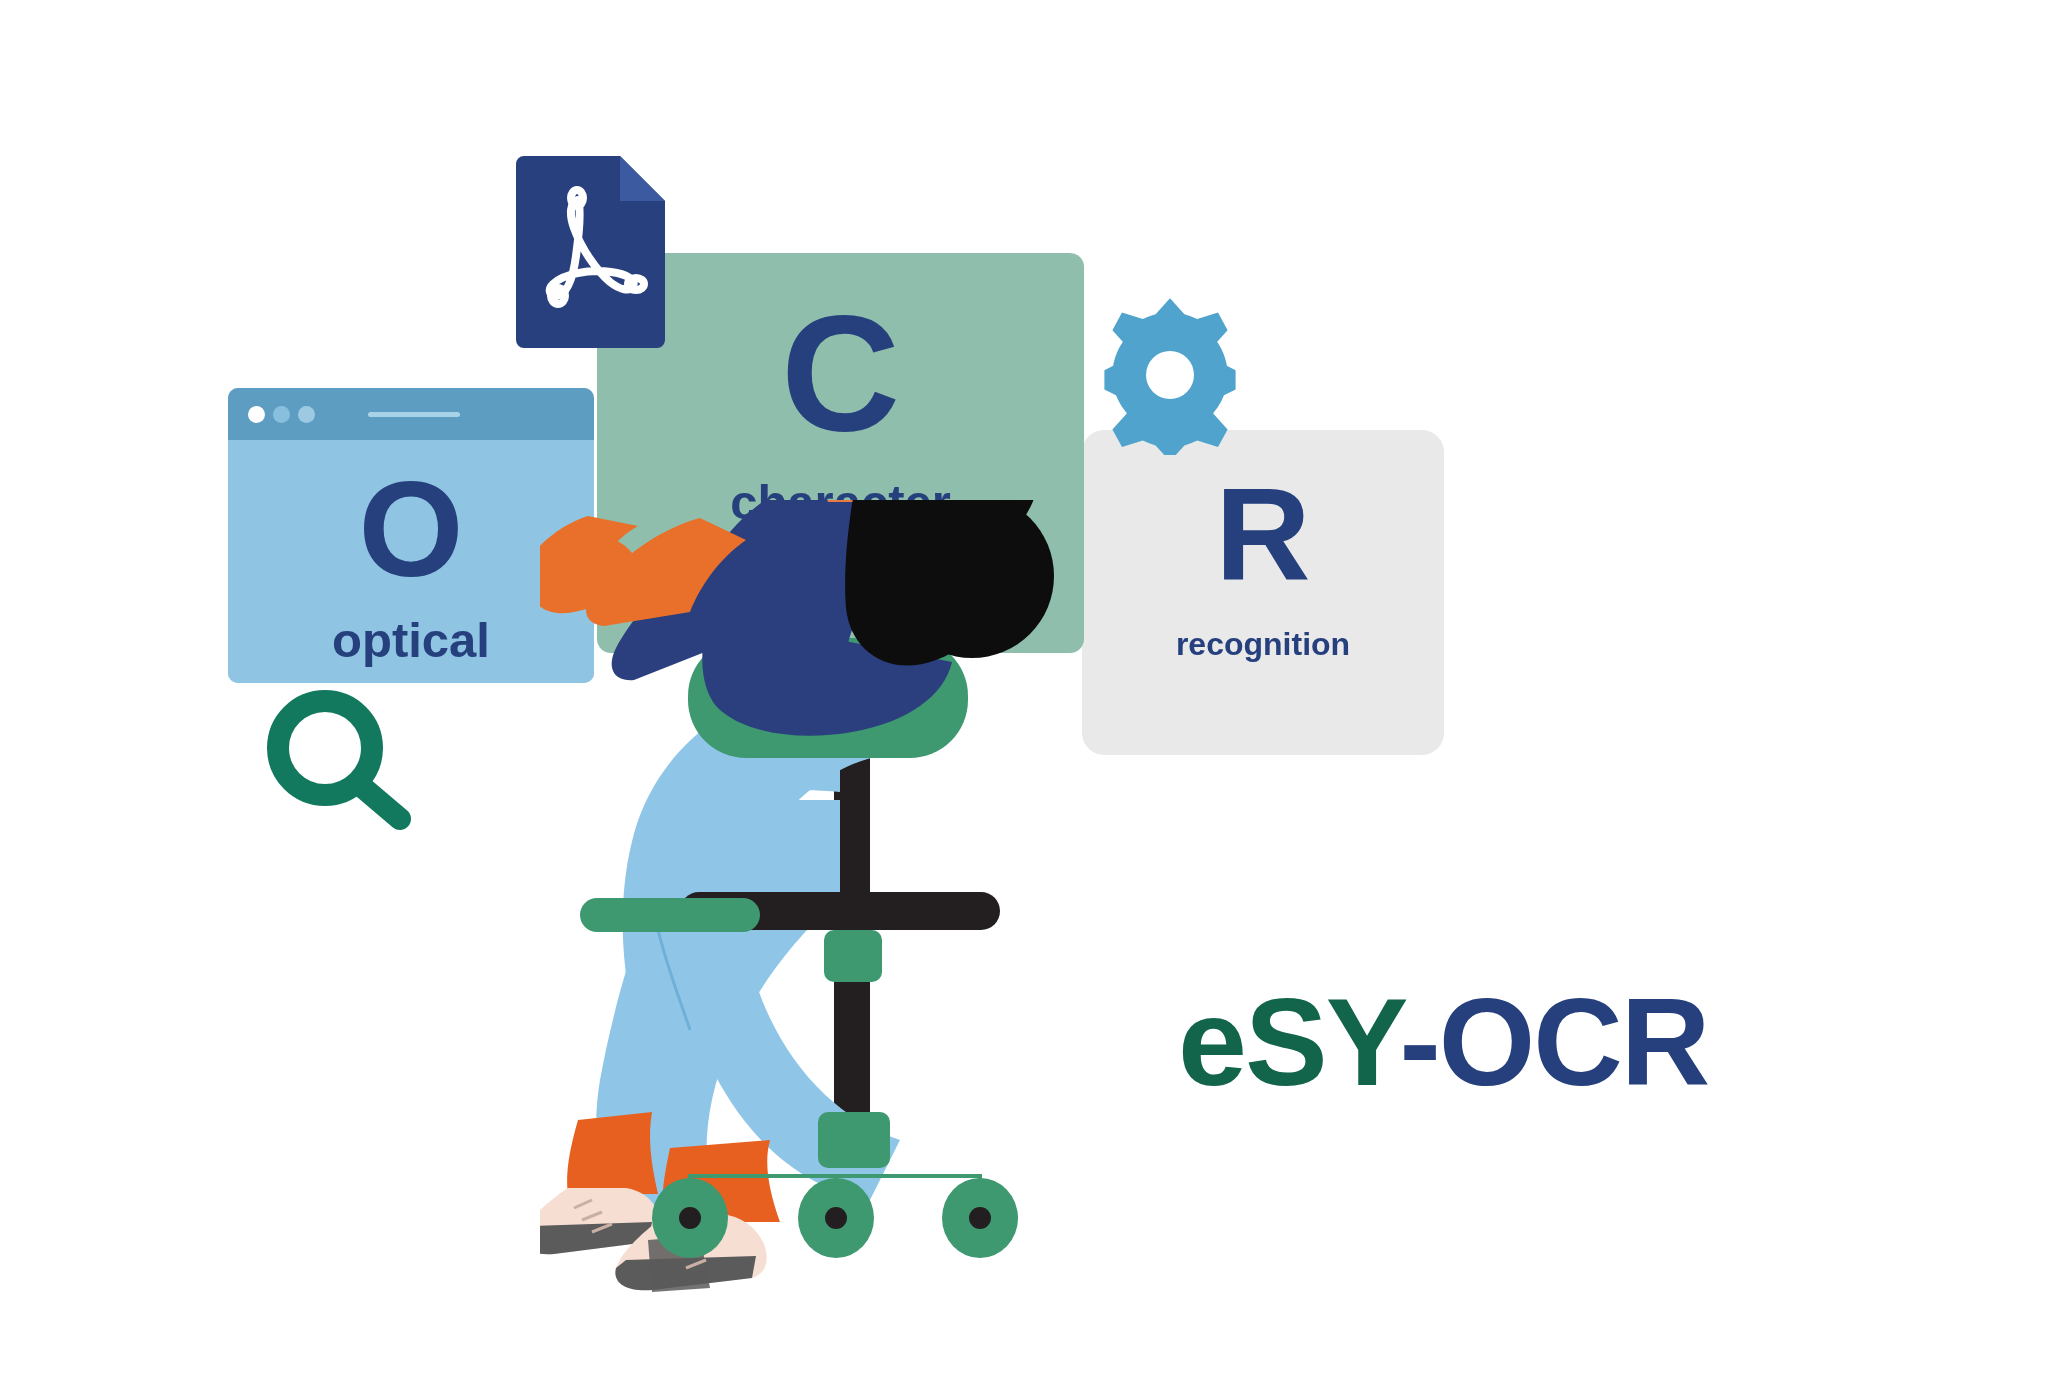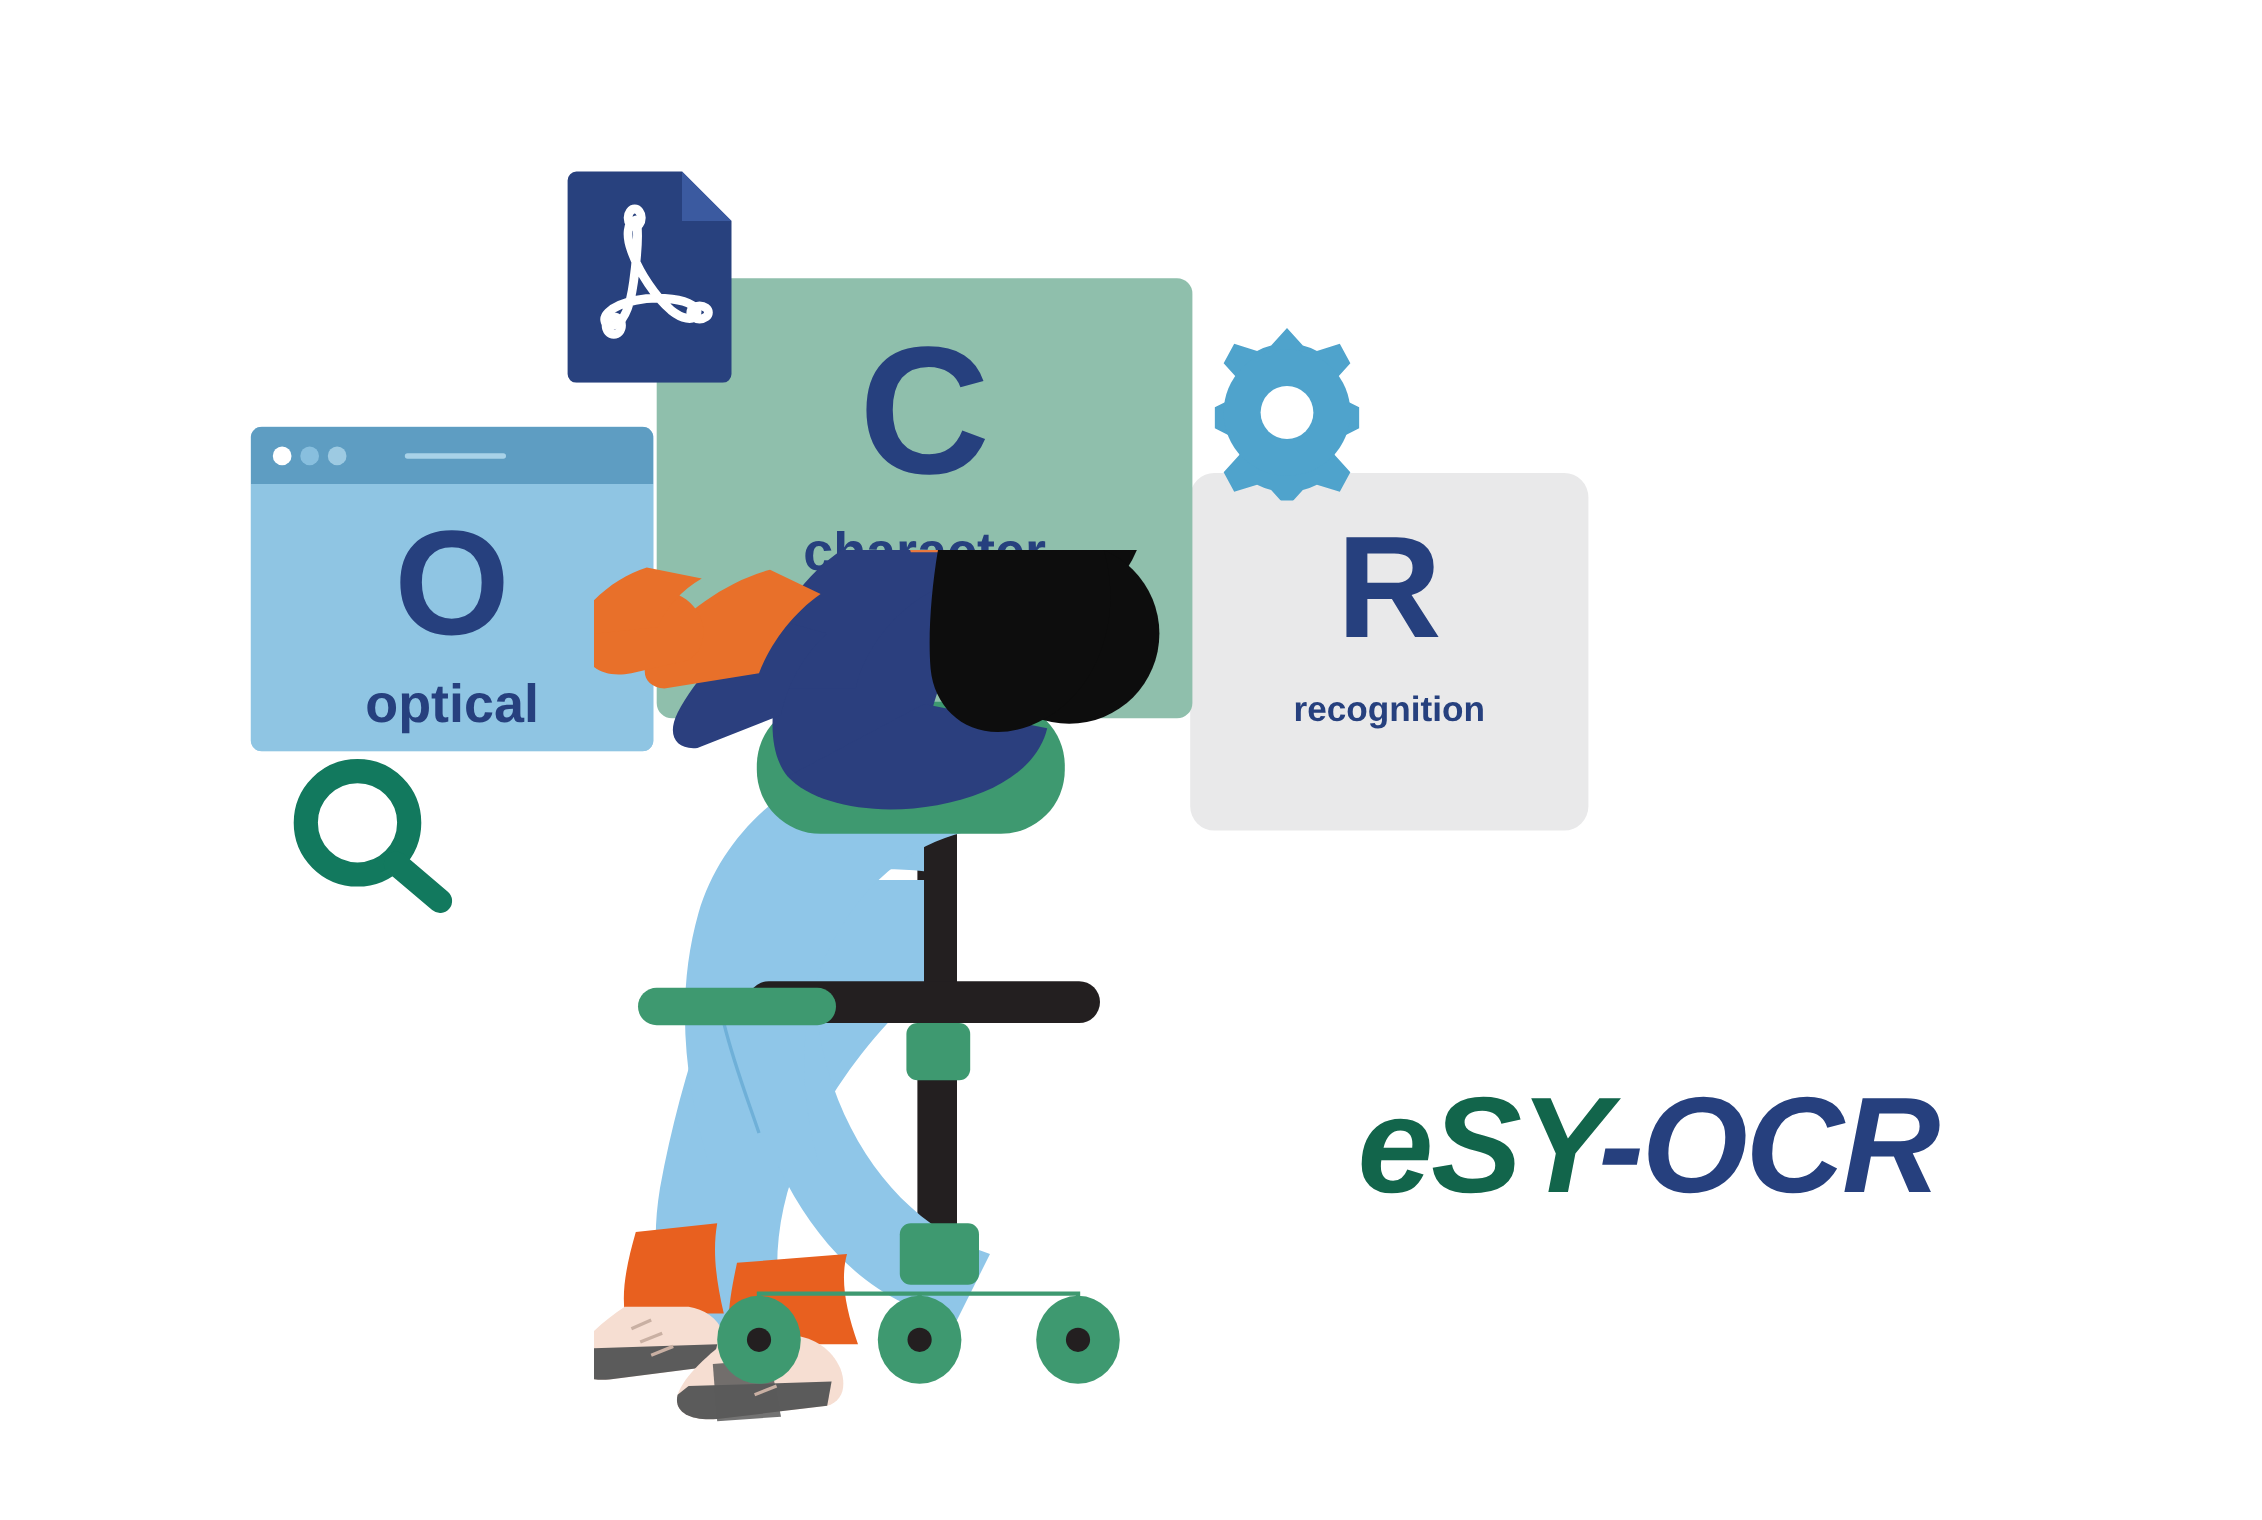--- a/index.html
+++ b/index.html
@@ -187,29 +187,28 @@
     left: 540px;
     top: 500px;
     width: 640px;
     height: 820px;
     z-index: 7;
   }
 
   
   .logo {
     position: absolute;
-    left: 1234px;
+    left: 1178px;
     top: 980px;
     font-size: 124px;
     font-weight: bold;
     letter-spacing: -2px;
     line-height: 1;
     white-space: nowrap;
     z-index: 8;
-    font-style: italic;
   }
   .logo .esy { color: #12654B; }
   .logo .ocr { color: #26407E; }
 </style>
 </head>
 <body>
 
 <div id="stage">
 
   <div class="browser-card">

